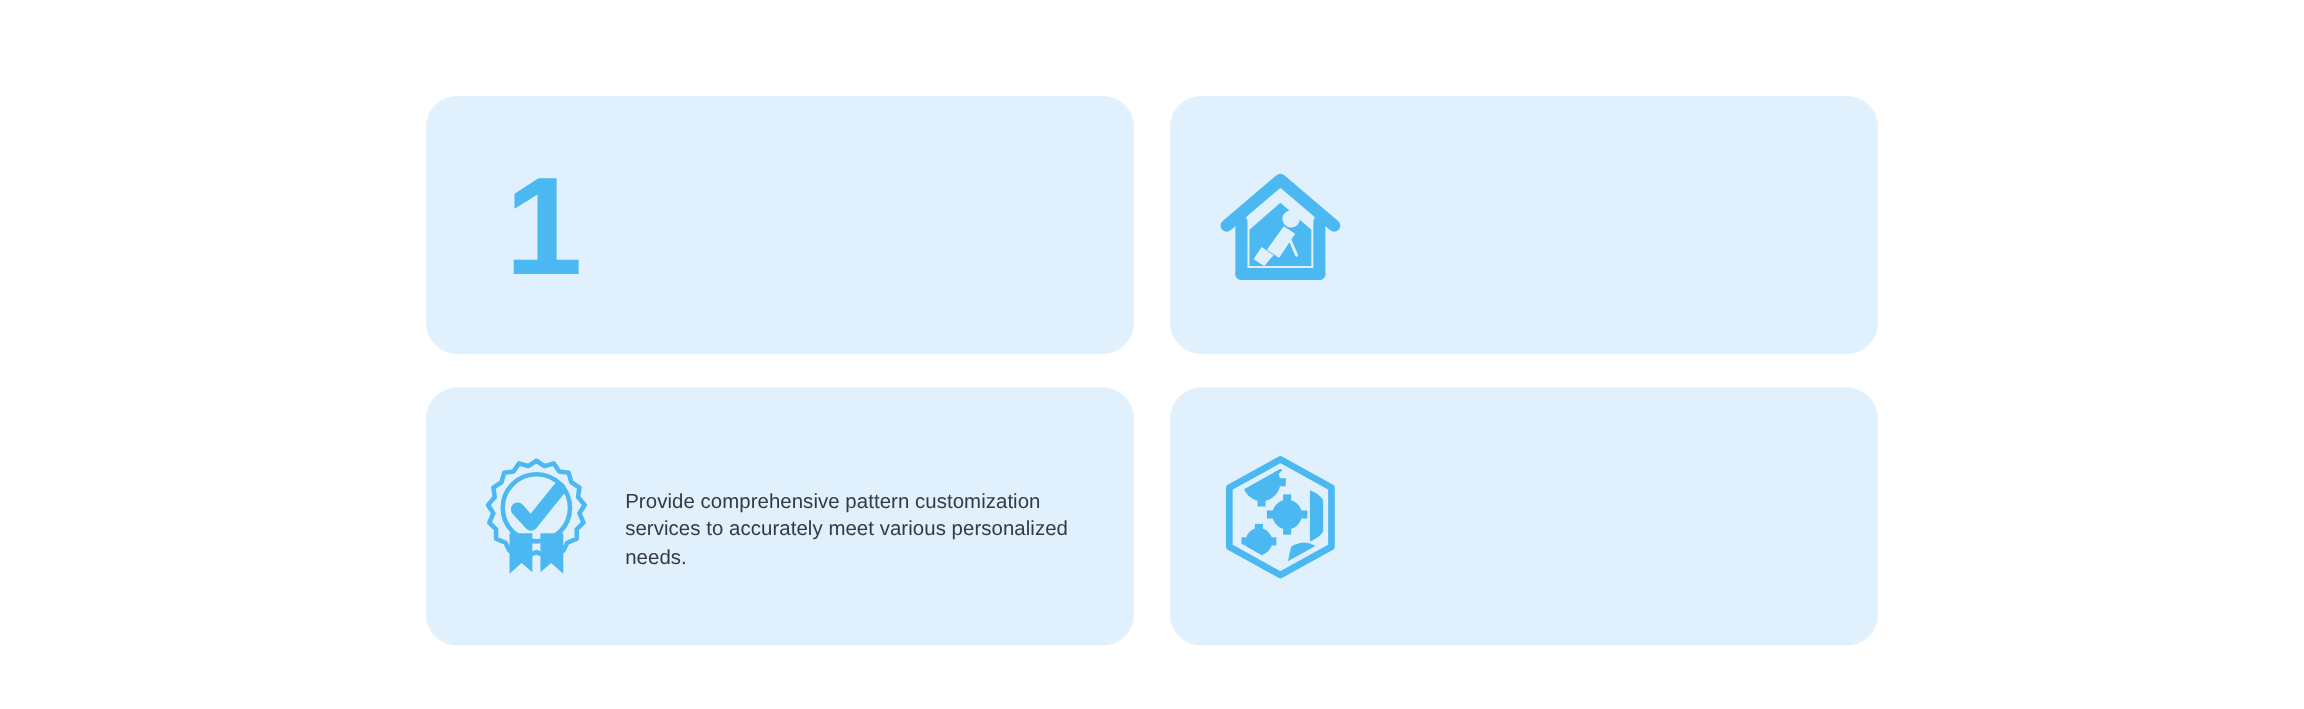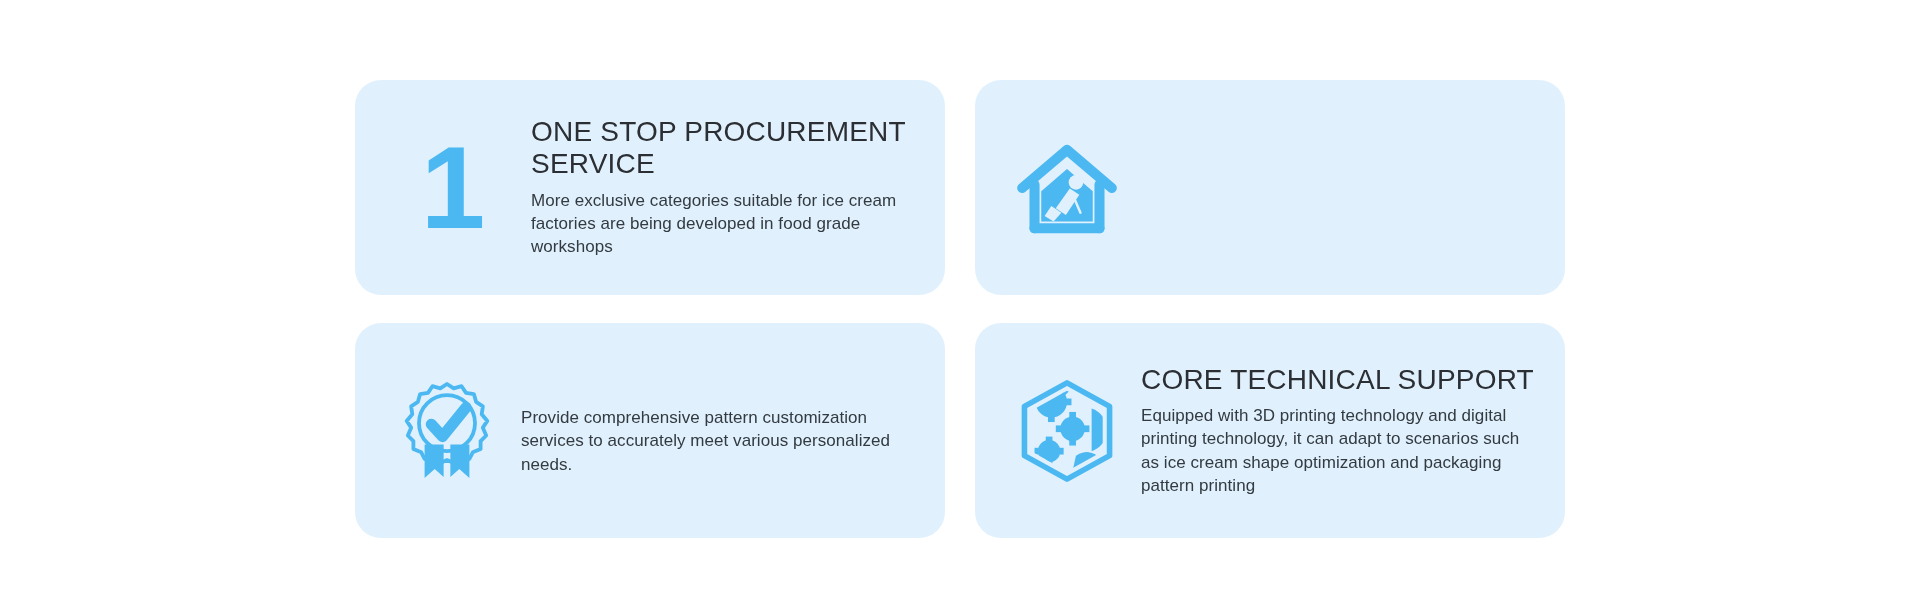--- a/index.html
+++ b/index.html
@@ -111,24 +111,20 @@
 </head>
 <body>
 
 <div class="page">
   <div class="grid">
 
     <div class="card card-1">
       <div class="card-figure">
         <span class="numeral">1</span>
       </div>
-      <div class="card-body">
-        <h3 class="card-title">ONE STOP PROCUREMENT SERVICE</h3>
-        <p class="card-text">More exclusive categories suitable for ice cream factories are being developed in food grade workshops</p>
-      </div>
     </div>
 
     <div class="card card-2">
       <div class="card-figure">
         <svg class="icon-svg" viewBox="0 0 100 100" aria-hidden="true">
 
           <path d="M10 50 L50 16 L90 50" fill="none" stroke="#4cb8f2" stroke-width="9" stroke-linecap="round" stroke-linejoin="round"></path>
           <path d="M21 47 L21 86 M79 47 L79 86" fill="none" stroke="#4cb8f2" stroke-width="9" stroke-linecap="round"></path>
           <path d="M21 86 L79 86" fill="none" stroke="#4cb8f2" stroke-width="9" stroke-linecap="round"></path>
 
@@ -200,20 +196,16 @@
             <rect x="31" y="75" width="6" height="6"></rect>
             <rect x="21" y="65" width="6" height="6"></rect>
             <rect x="41" y="65" width="6" height="6"></rect>
 
             <path d="M72 30 a20 20 0 0 1 0 38 Z"></path>
 
             <path d="M58 72 a16 16 0 0 1 24 6 L82 90 L54 90 Z"></path>
           </g>
         </svg>
       </div>
-      <div class="card-body">
-        <h3 class="card-title">CORE TECHNICAL SUPPORT</h3>
-        <p class="card-text">Equipped with 3D printing technology and digital printing technology, it can adapt to scenarios such as ice cream shape optimization and packaging pattern printing</p>
-      </div>
     </div>
 
   </div>
 </div>
 
 </body></html>

